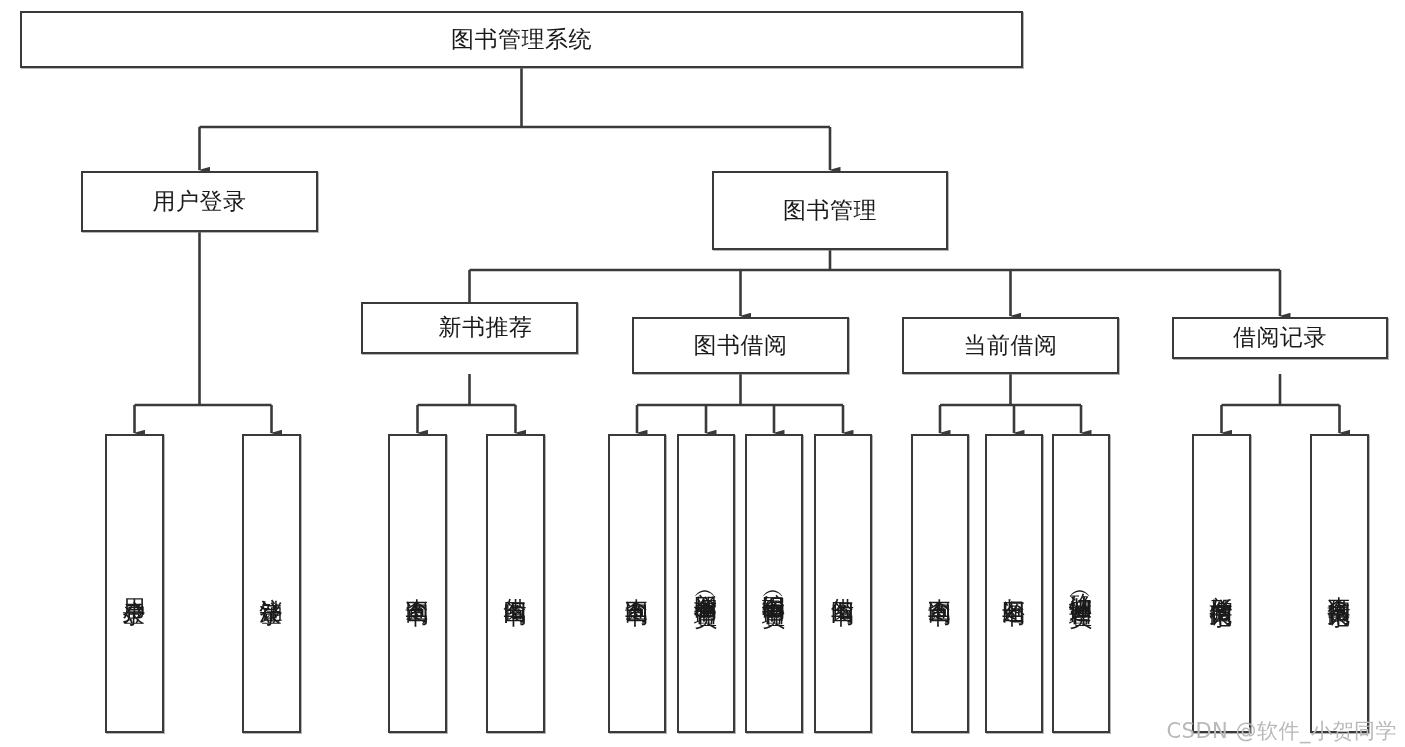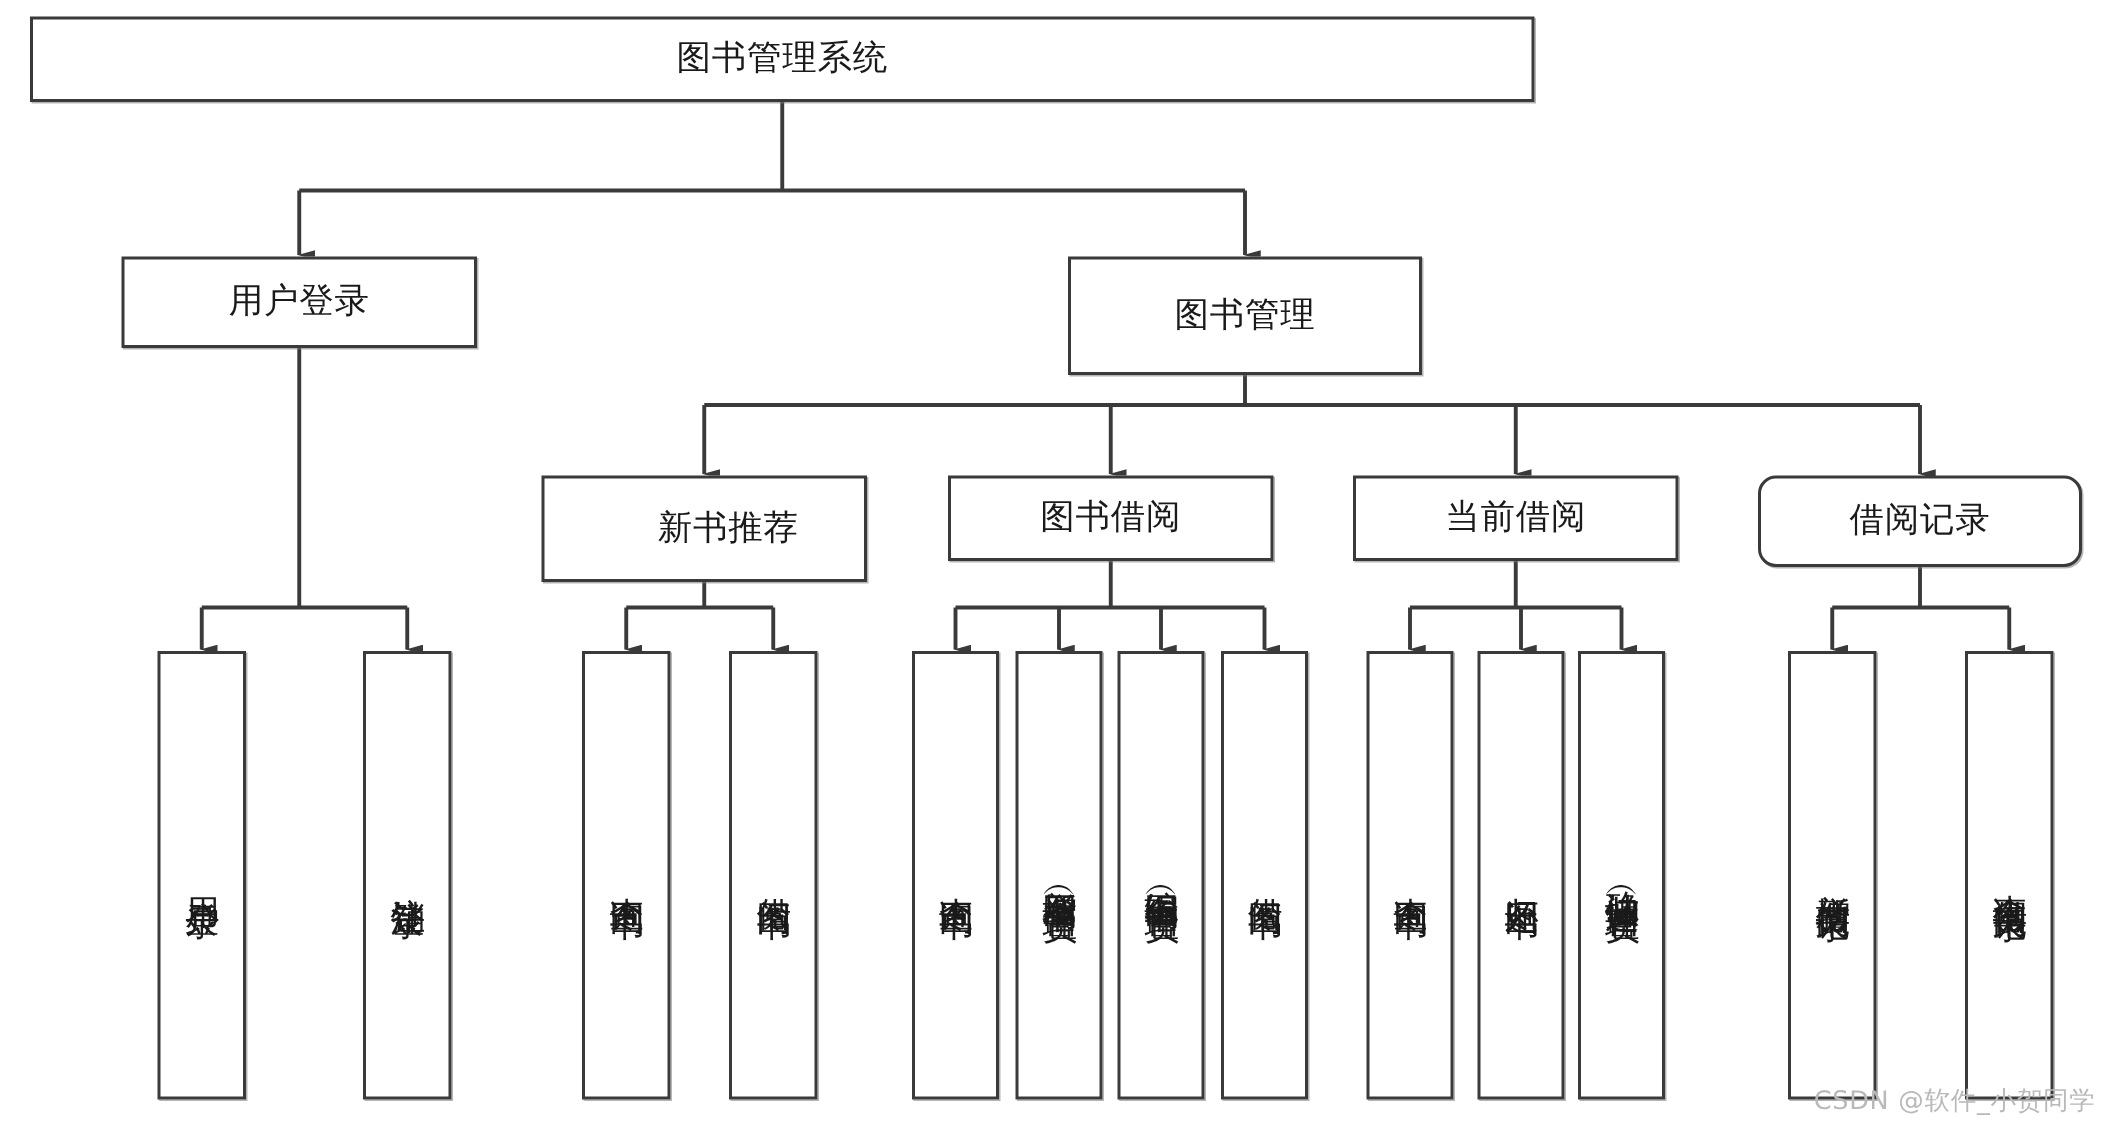--- a/index.html
+++ b/index.html
@@ -61,21 +61,21 @@
     white-space: nowrap;
     max-height: 268px;
   }
   .node.vert.tall .label {
     max-height: 288px;
   }
   #watermark {
     position: absolute;
     right: 8px;
     bottom: 2px;
-    font-size: 17px;
+    font-size: 21px;
     color: #b9b9b9;
     letter-spacing: 0.5px;
     white-space: nowrap;
     font-family: "DejaVu Sans", "Liberation Sans", sans-serif;
   }
 </style>
 </head>
 <body>
 
 <div id="canvas">
@@ -127,30 +127,30 @@
     <span class="label">图书管理系统</span>
   </div>
 
   <div class="node horiz" style="left: 81px; top: 171px; width: 237px; height: 61px;">
     <span class="label">用户登录</span>
   </div>
   <div class="node horiz" style="left: 712px; top: 171px; width: 236px; height: 79px;">
     <span class="label">图书管理</span>
   </div>
 
-  <div class="node horiz" style="left: 361px; top: 317px; width: 217px; height: 71px; padding-left: 32px;">
+  <div class="node horiz" style="left: 361px; top: 302px; width: 217px; height: 52px; padding-left: 32px;">
     <span class="label">新书推荐</span>
   </div>
   <div class="node horiz" style="left: 902px; top: 317px; width: 217px; height: 57px;">
     <span class="label">当前借阅</span>
   </div>
   <div class="node horiz" style="left: 632px; top: 317px; width: 217px; height: 57px;">
     <span class="label">图书借阅</span>
   </div>
-  <div class="node horiz" style="left: 1172px; top: 317px; width: 216px; height: 61px; border-radius: 12px;">
+  <div class="node horiz" style="left: 1172px; top: 317px; width: 216px; height: 42px;">
     <span class="label">借阅记录</span>
   </div>
 
   <div class="node vert" style="left: 105px; top: 434px; width: 59px; height: 299px;">
     <span class="label">用户登录</span>
   </div>
   <div class="node vert" style="left: 242px; top: 434px; width: 59px; height: 299px;">
     <span class="label">注销登录</span>
   </div>
   <div class="node vert" style="left: 388px; top: 434px; width: 59px; height: 299px;">

